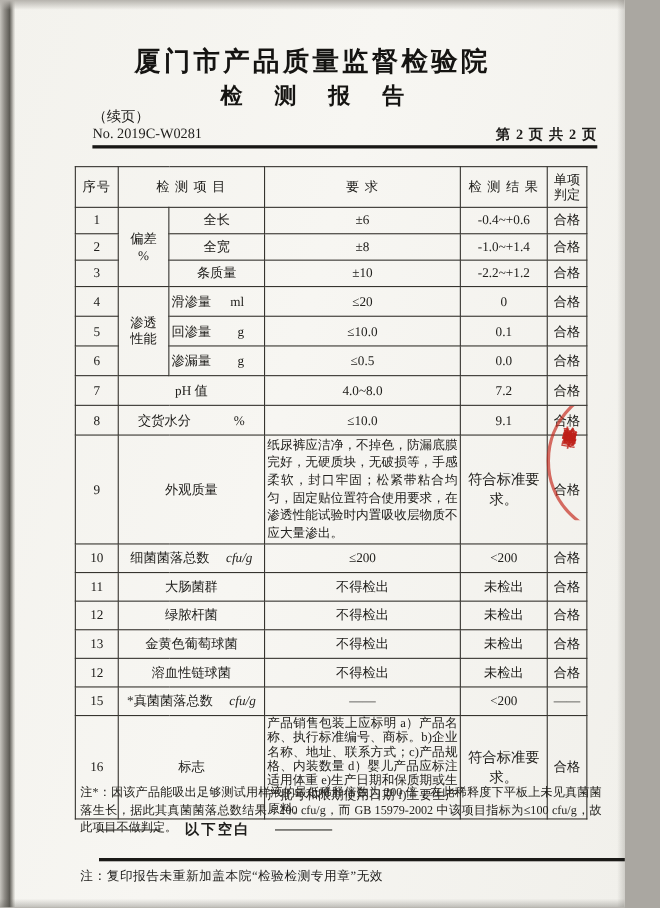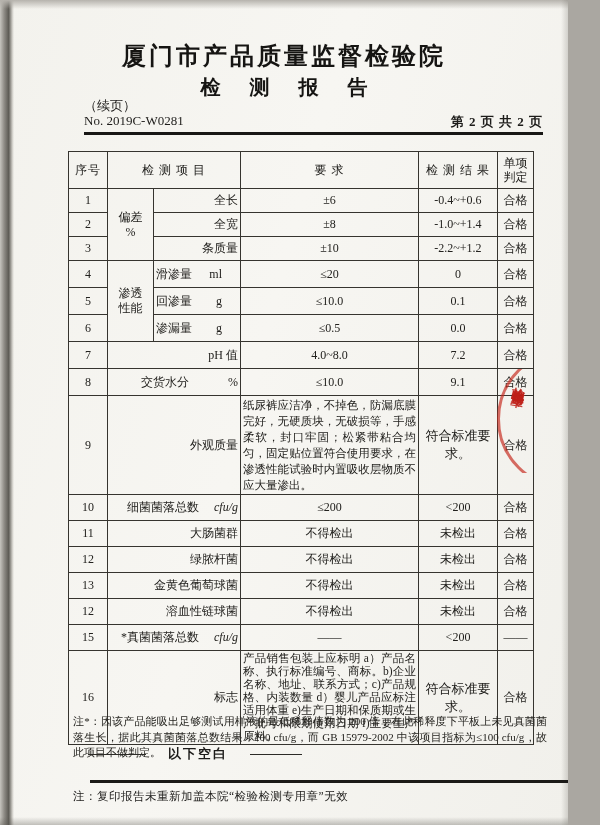--- a/index.html
+++ b/index.html
@@ -55,21 +55,21 @@
 
   tr.thead td { height: 37px; text-align: center; letter-spacing: 1px; }
   .jud-head span { display: block; line-height: 14px; letter-spacing: 0; }
 
   tr.r-sm td { height: 24px; }
   tr.r-md td { height: 27px; }
   tr.r-m2 td { height: 26px; }
 
   .c-no  { text-align: center; }
   .c-grp { text-align: center; white-space: pre-line; line-height: 15px; }
-  .c-item { text-align: right; padding-left: 7px; }
+  .c-item { text-align: center; padding-left: 7px; }
   .c-item-flex { }
   .c-item-flex .cellwrap { display: flex; justify-content: space-between; align-items: center; padding-right: 16px; }
   .unit-mid  { margin-left: 36px; }
   .unit-near { margin-left: 12px; font-style: italic; }
   .c-req { text-align: center; }
   .c-req-long { text-align: left; padding: 5px 6px 5px 7px; line-height: 16px; font-size: 11.5px; text-align: justify; }
   .c-req-long16 { line-height: 13px; }
   .c-res { text-align: center; }
   .c-res-sm { font-size: 13px; }
   .c-jud { text-align: center; font-family: Liberation Serif, serif; }

